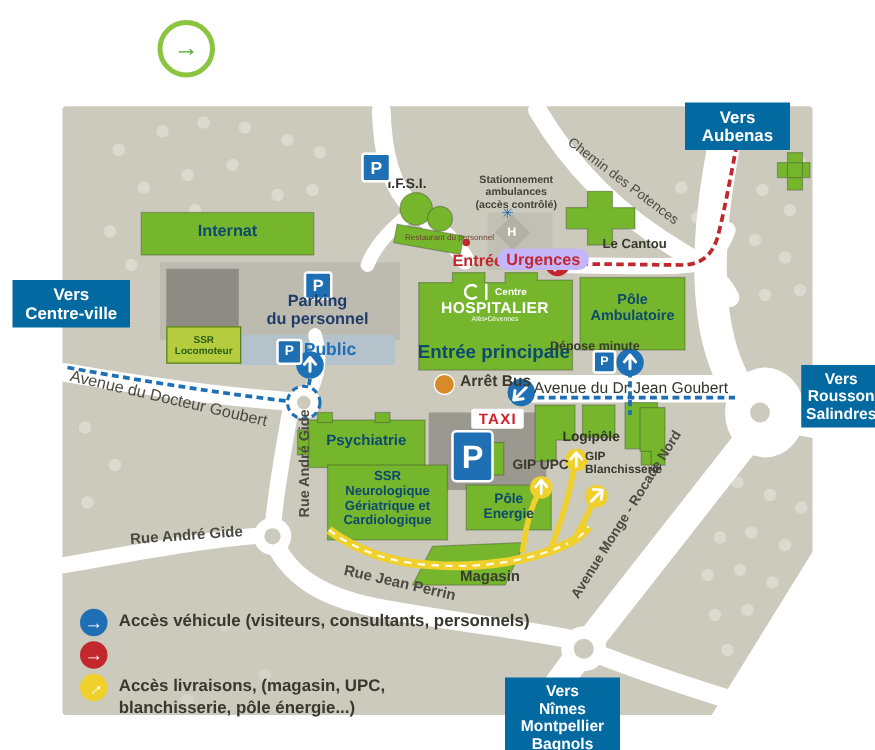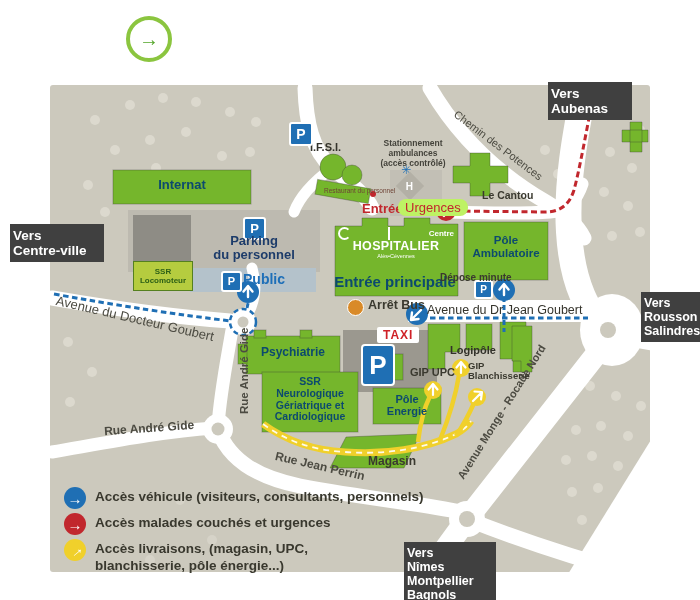--- a/index.html
+++ b/index.html
@@ -1,35 +1,35 @@
 <!DOCTYPE html>
 <html><head>
 <meta charset="utf-8">
 <style>
   html,body{margin:0;padding:0;background:#fff;}
   #stage{position:relative;width:700px;height:600px;background:#fff;overflow:hidden;
          font-family:"Liberation Sans","DejaVu Sans",sans-serif;}
   .abs{position:absolute;}
   .pre{white-space:pre-line;}
   svg{position:absolute;left:0;top:0;}
-  .dir{position:absolute;background:#404040;color:#fff;font-weight:bold;text-align:left;
+  .dir{position:absolute;background:#0369a1;color:#fff;font-weight:bold;text-align:center;
        white-space:pre-line;line-height:1.12;padding:4px 3px;}
   .bldlbl{position:absolute;color:#0c4a6e;font-weight:bold;text-align:center;white-space:pre-line;line-height:1.12;}
   .darklbl{position:absolute;color:#3a392f;font-weight:bold;white-space:pre-line;line-height:1.05;}
   .roadlbl{position:absolute;color:#4c4b42;white-space:nowrap;}
   .picon{position:absolute;background:#1f6fb4;color:#fff;font-weight:bold;border-radius:3px;
          border:2px solid #fff;display:flex;align-items:center;justify-content:center;line-height:1;}
   .legend-row{position:absolute;display:flex;align-items:flex-start;gap:9px;}
   .legend-dot{width:22px;height:22px;border-radius:50%;display:flex;align-items:center;justify-content:center;
               color:#fff;font-weight:bold;font-size:15px;flex:0 0 auto;}
   .legend-txt{color:#39382e;font-weight:bold;font-size:13.5px;line-height:1.25;white-space:pre-line;padding-top:2px;}
   .diamond{position:absolute;left:400px;top:176px;width:20px;height:20px;background:#b3b0a6;
            transform:rotate(45deg);display:flex;align-items:center;justify-content:center;}
   .diamond span{transform:rotate(-45deg);color:#fff;font-weight:bold;font-size:10px;}
-  .logo-line{display:flex;align-items:center;justify-content:space-between;gap:16px;}
+  .logo-line{display:flex;align-items:center;justify-content:center;gap:6px;}
   .logo-c{width:9px;height:9px;border:2px solid #fff;border-radius:50%;border-right-color:transparent;display:inline-block;}
   .logo-bar{width:2.5px;height:13px;background:#fff;display:inline-block;margin-left:-2px;}
 </style>
 </head>
 <body>
 
 <div id="stage">
 
 <svg width="700" height="600" viewBox="0 0 700 600">
 
@@ -255,34 +255,33 @@
 
 <div class="darklbl pre" style="left:378px;top:138px;width:70px;font-size:8.5px;color:#44433b;text-align:center;line-height:1.2;">Stationnement
 ambulances
 (accès contrôlé)</div>
 <div class="abs" style="left:401px;top:163px;font-size:12px;color:#1f6fb4;font-weight:bold;">✳</div>
 <div class="diamond">
       <span>H</span>
     </div>
 
 <div class="darklbl" style="left:362px;top:202px;font-size:13px;color:#c1272d;">Entrée</div>
-<div class="abs" style="left:398px;top:199px;background:#bef264;border-radius:8px;padding:1px 7px;font-size:13px;font-weight:normal;color:#c1272d;">Urgences</div>
+<div class="abs" style="left:398px;top:199px;background:#c4b5fd;border-radius:8px;padding:1px 7px;font-size:13px;font-weight:bold;color:#c1272d;">Urgences</div>
 
 <div class="darklbl" style="left:396px;top:273px;font-size:10px;padding-left:44px;">Dépose minute</div>
 <div class="abs" style="left:347px;top:299px;width:15px;height:15px;border-radius:50%;background:#d98a28;border:1.5px solid #fff;"></div>
 <div class="darklbl" style="left:368px;top:299px;font-size:12.5px;">Arrêt Bus</div>
 <div class="abs" style="left:377px;top:327px;background:#fff;padding:1px 6px;font-size:12px;font-weight:bold;color:#cf2127;letter-spacing:1px;border-radius:2px;">TAXI</div>
 
 <div class="legend-row" style="left:64px;top:487px;">
   <span class="legend-dot" style="background:#1f6fb4;">→</span>
   <span class="legend-txt">Accès véhicule (visiteurs, consultants, personnels)</span>
 </div>
 <div class="legend-row" style="left:64px;top:513px;">
   <span class="legend-dot" style="background:#c1272d;">→</span>
-  <span class="legend-txt">Accès malades couchés et urgences</span>
 </div>
 <div class="legend-row" style="left:64px;top:539px;">
   <span class="legend-dot" style="background:#f0d02b;">
         <span style="display:inline-block;transform:rotate(-40deg);">→</span>
       </span>
   <span class="legend-txt">Accès livraisons, (magasin, UPC,
 blanchisserie, pôle énergie...)</span>
 </div>
 
 </div>

